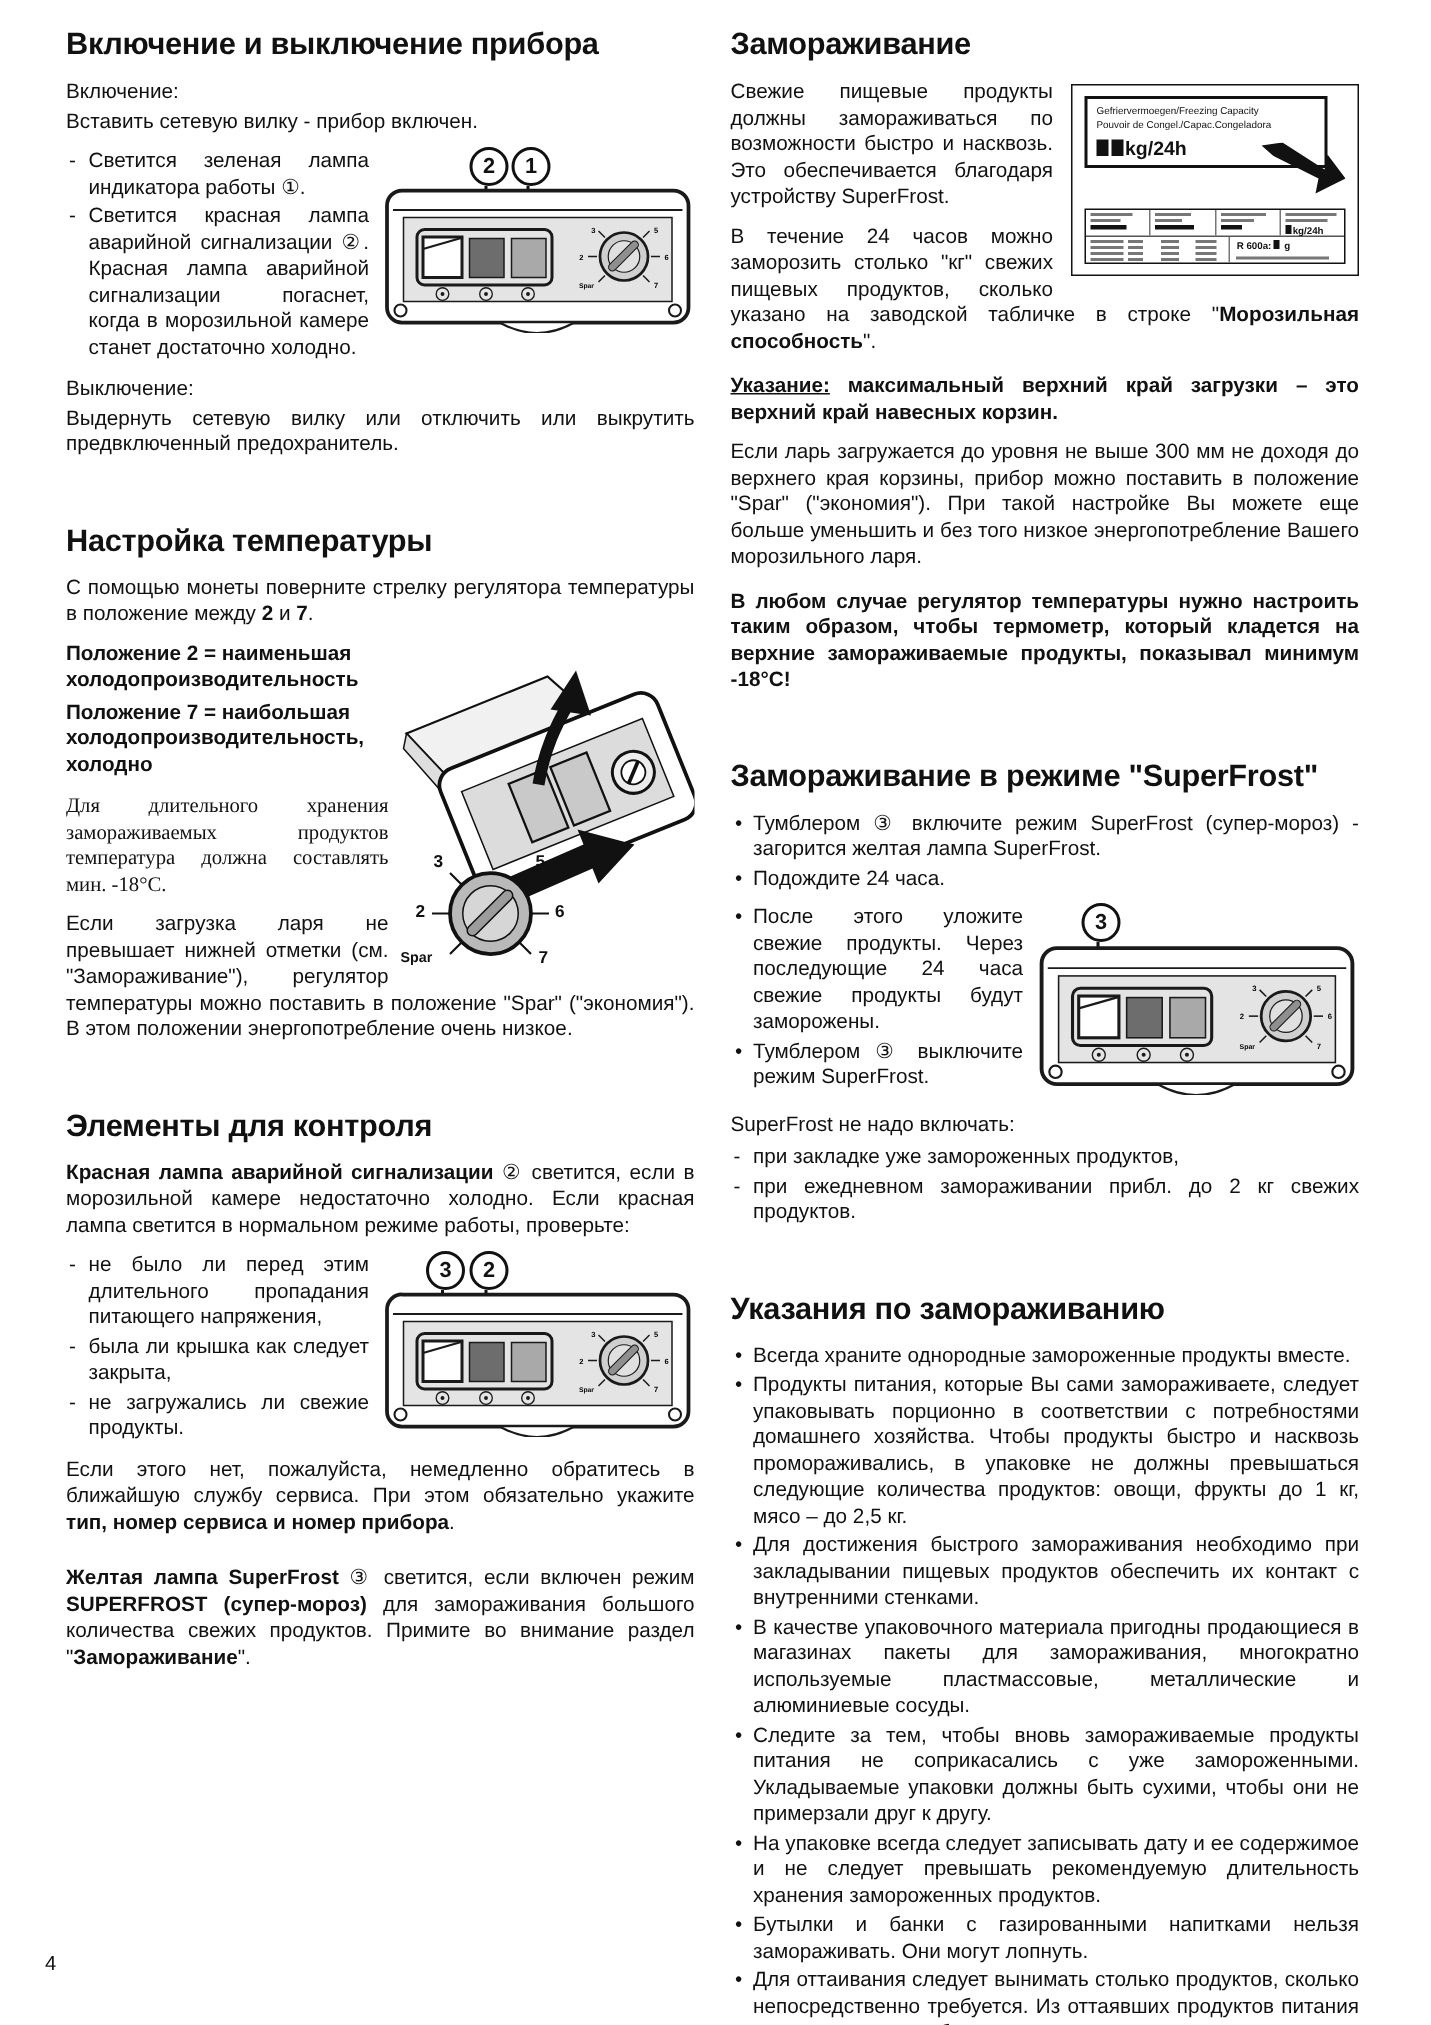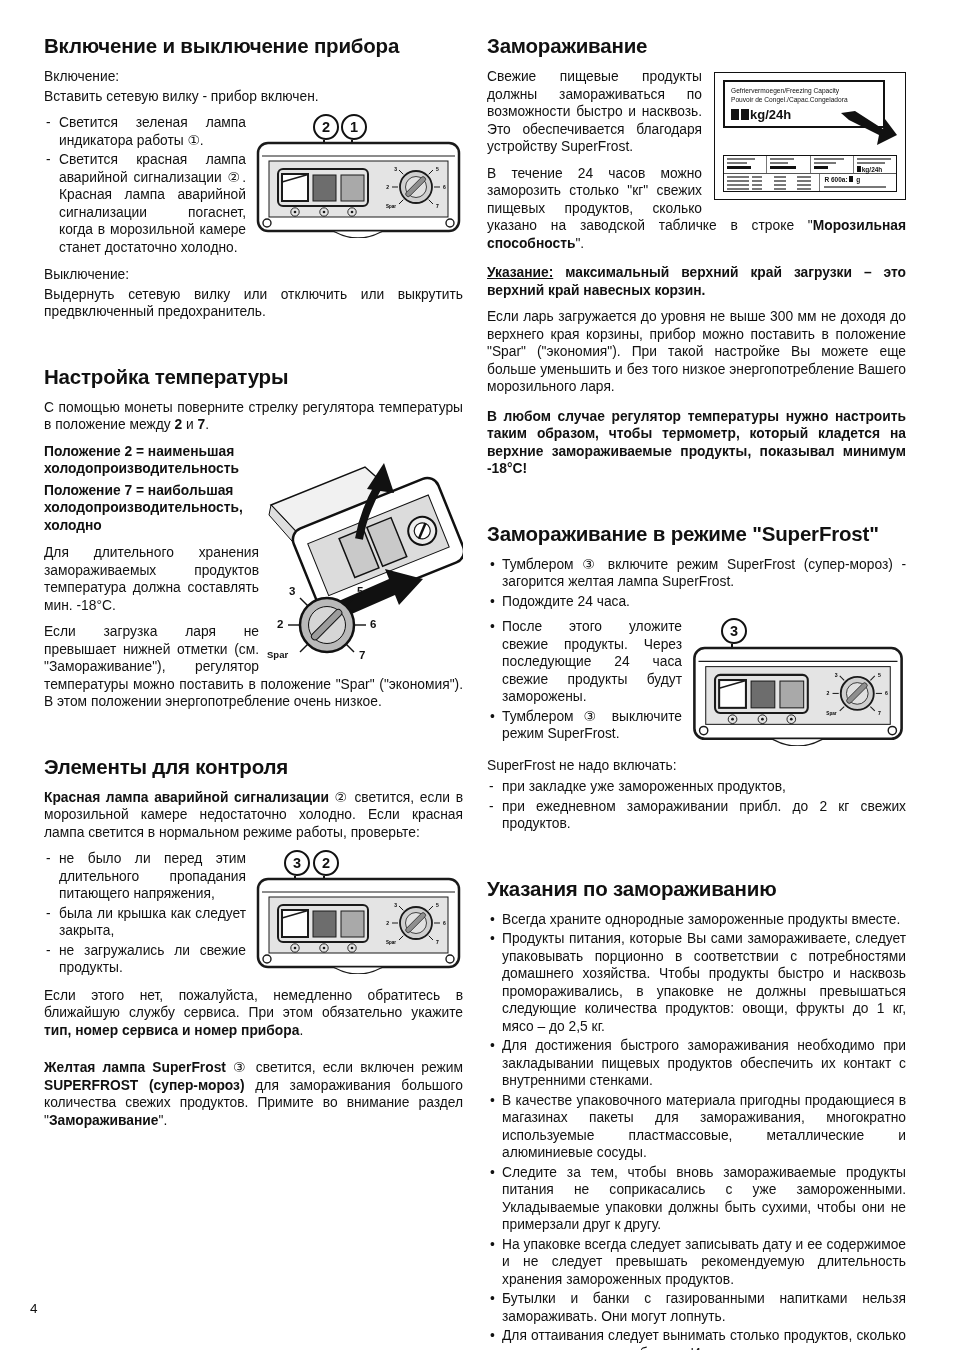--- a/index.html
+++ b/index.html
@@ -1,21 +1,21 @@
 <!DOCTYPE html>
 <html><head>
 <meta charset="utf-8">
 <style>
   html,body{margin:0;padding:0;}
   body{
     width:954px;height:1350px;background:#ffffff;color:#111;
     font-family:"Liberation Sans","DejaVu Sans",sans-serif;
     font-size:13.8px;line-height:17.5px;position:relative;overflow:hidden;
   }
-  .col{position:absolute;top:34px;width:419px;}
+  .col{position:absolute;top:18px;width:419px;}
   .col-left{left:44px;}
   .col-right{left:487px;}
   h1{font-size:20.5px;line-height:24px;font-weight:bold;margin:0 0 10px 0;letter-spacing:-0.2px;clear:both;}
   h1.gap{margin-top:44px;}
   p{margin:0 0 9px 0;text-align:justify;}
   p.lbl{font-weight:normal;margin:10px 0 2px 0;text-align:left;}
   b.u{text-decoration:underline;}
   ul{margin:4px 0 8px 0;padding:0;list-style:none;}
   ul li{position:relative;padding-left:15px;margin:0 0 2px 0;text-align:justify;}
   ul.dash > li::before{content:"-";position:absolute;left:2px;top:0;}
@@ -161,21 +161,21 @@
         <span class="dial-lab" style="left:22px;top:142px;">3</span>
         <span class="dial-lab" style="left:90px;top:142px;">5</span>
         <span class="dial-lab" style="left:10px;top:175px;">2</span>
         <span class="dial-lab" style="left:103px;top:175px;">6</span>
         <span class="dial-lab spar" style="left:0px;top:206px;">Spar</span>
         <span class="dial-lab" style="left:92px;top:206px;">7</span>
       </div>
 
       <p class="bold-block">Положение 2 = наименьшая холодопроизводительность</p>
       <p class="bold-block">Положение 7 = наибольшая холодопроизводительность, холодно</p>
-      <p style="margin-top:10px;">Для длительного хранения замораживаемых продуктов температура должна составлять мин. -18°C.</p>
+      <p style="margin-top:10px;font-family:Liberation Serif, serif;">Для длительного хранения замораживаемых продуктов температура должна составлять мин. -18°C.</p>
       <p>Если загрузка ларя не превышает нижней отметки (см. "Замораживание"), регулятор температуры можно поставить в положение "Spar" ("экономия"). В этом положении энергопотребление очень низкое.</p>
     </section>
 
     <section>
       <h1 class="gap">Элементы для контроля</h1>
       <p><b>Красная лампа аварийной сигнализации</b><span> ② светится, если в морозильной камере недостаточно холодно. Если красная лампа светится в нормальном режиме работы, проверьте:</span></p>
 
       <div class="panel-fig" style="height:124px;">
         <div class="callout" style="left:28px;">
           <span class="co-circle">3</span>

